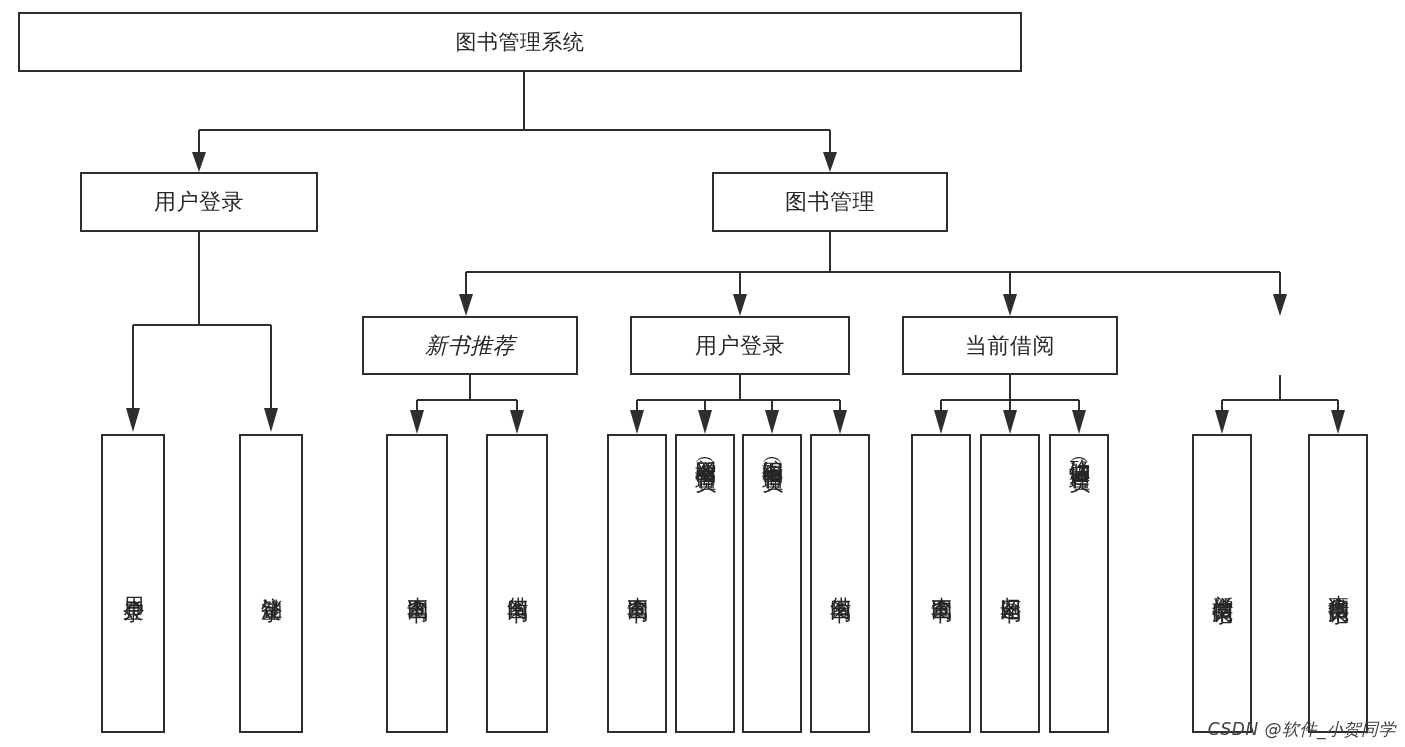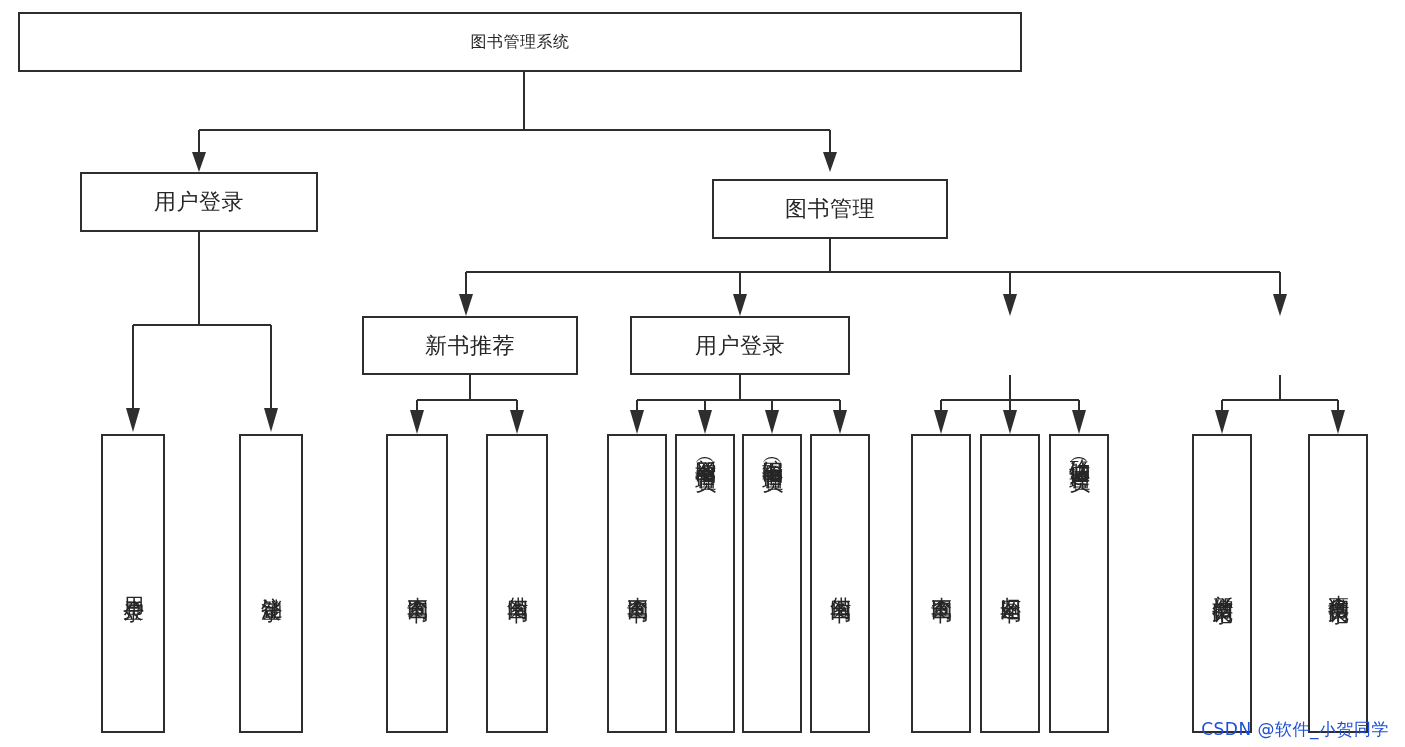--- a/index.html
+++ b/index.html
@@ -60,21 +60,21 @@
   .node .node-label {
     font-size: 22px;
     line-height: 1.05;
     letter-spacing: 0.5px;
     color: #262626;
     text-align: center;
     white-space: nowrap;
   }
 
   
-  .node.level-root .node-label { font-size: 16px; text-align: right; }
+  .node.level-root .node-label { font-size: 21px; text-align: right; }
 
   
   .node.level-2 .node-label,
   .node.level-3 .node-label { font-size: 22px; }
 
   
   .node.leaf {
     align-items: flex-start;
     padding-top: 6px;
   }
@@ -89,27 +89,28 @@
   }
   
   .node.leaf.center-label {
     align-items: center;
     padding-top: 0;
   }
 
   
   #watermark {
     position: absolute;
-    right: 16px;
+    right: 9px;
     bottom: 6px;
     font-size: 17px;
-    color: #1d4ed8;
+    color: #404040;
     letter-spacing: 0.5px;
     z-index: 3;
     white-space: nowrap;
+    font-style: italic;
   }
 </style>
 </head>
 <body>
 
 <div id="diagram-root">
 
   <svg id="connector-layer" viewBox="0 0 1405 747" width="1405" height="747">
 
     <line x1="524" y1="72" x2="524" y2="130"></line>
@@ -175,32 +176,35 @@
   </svg>
 
   <div class="node level-root" style="left:18px; top:12px; width:1004px; height:60px;">
     <span class="node-label">图书管理系统</span>
   </div>
 
   <div class="node level-2" style="left:80px; top:172px; width:238px; height:60px;">
     <span class="node-label">用户登录</span>
   </div>
 
-  <div class="node level-2" style="left:712px; top:172px; width:236px; height:60px;margin-top:7px;">
+  <div class="node level-2" style="left:712px; top:172px; width:236px; height:60px;">
     <span class="node-label">图书管理</span>
   </div>
 
-  <div class="node level-3" style="left:362px; top:316px; width:216px; height:59px;">
+  <div class="node level-3" style="left:362px; top:316px; width:216px; height:59px;font-style:italic;">
     <span class="node-label">新书推荐</span>
   </div>
 
   <div class="node level-3" style="left:630px; top:316px; width:220px; height:59px;">
     <span class="node-label">用户登录</span>
   </div>
 
+  <div class="node level-3" style="left:902px; top:316px; width:216px; height:59px;">
+    <span class="node-label">当前借阅</span>
+  </div>
 
 
   <div class="node leaf center-label" style="left:101px; top:434px; width:64px; height:299px;">
     <span class="node-label">用户登录</span>
   </div>
 
   <div class="node leaf center-label" style="left:239px; top:434px; width:64px; height:299px;">
     <span class="node-label">注销登录</span>
   </div>
 

